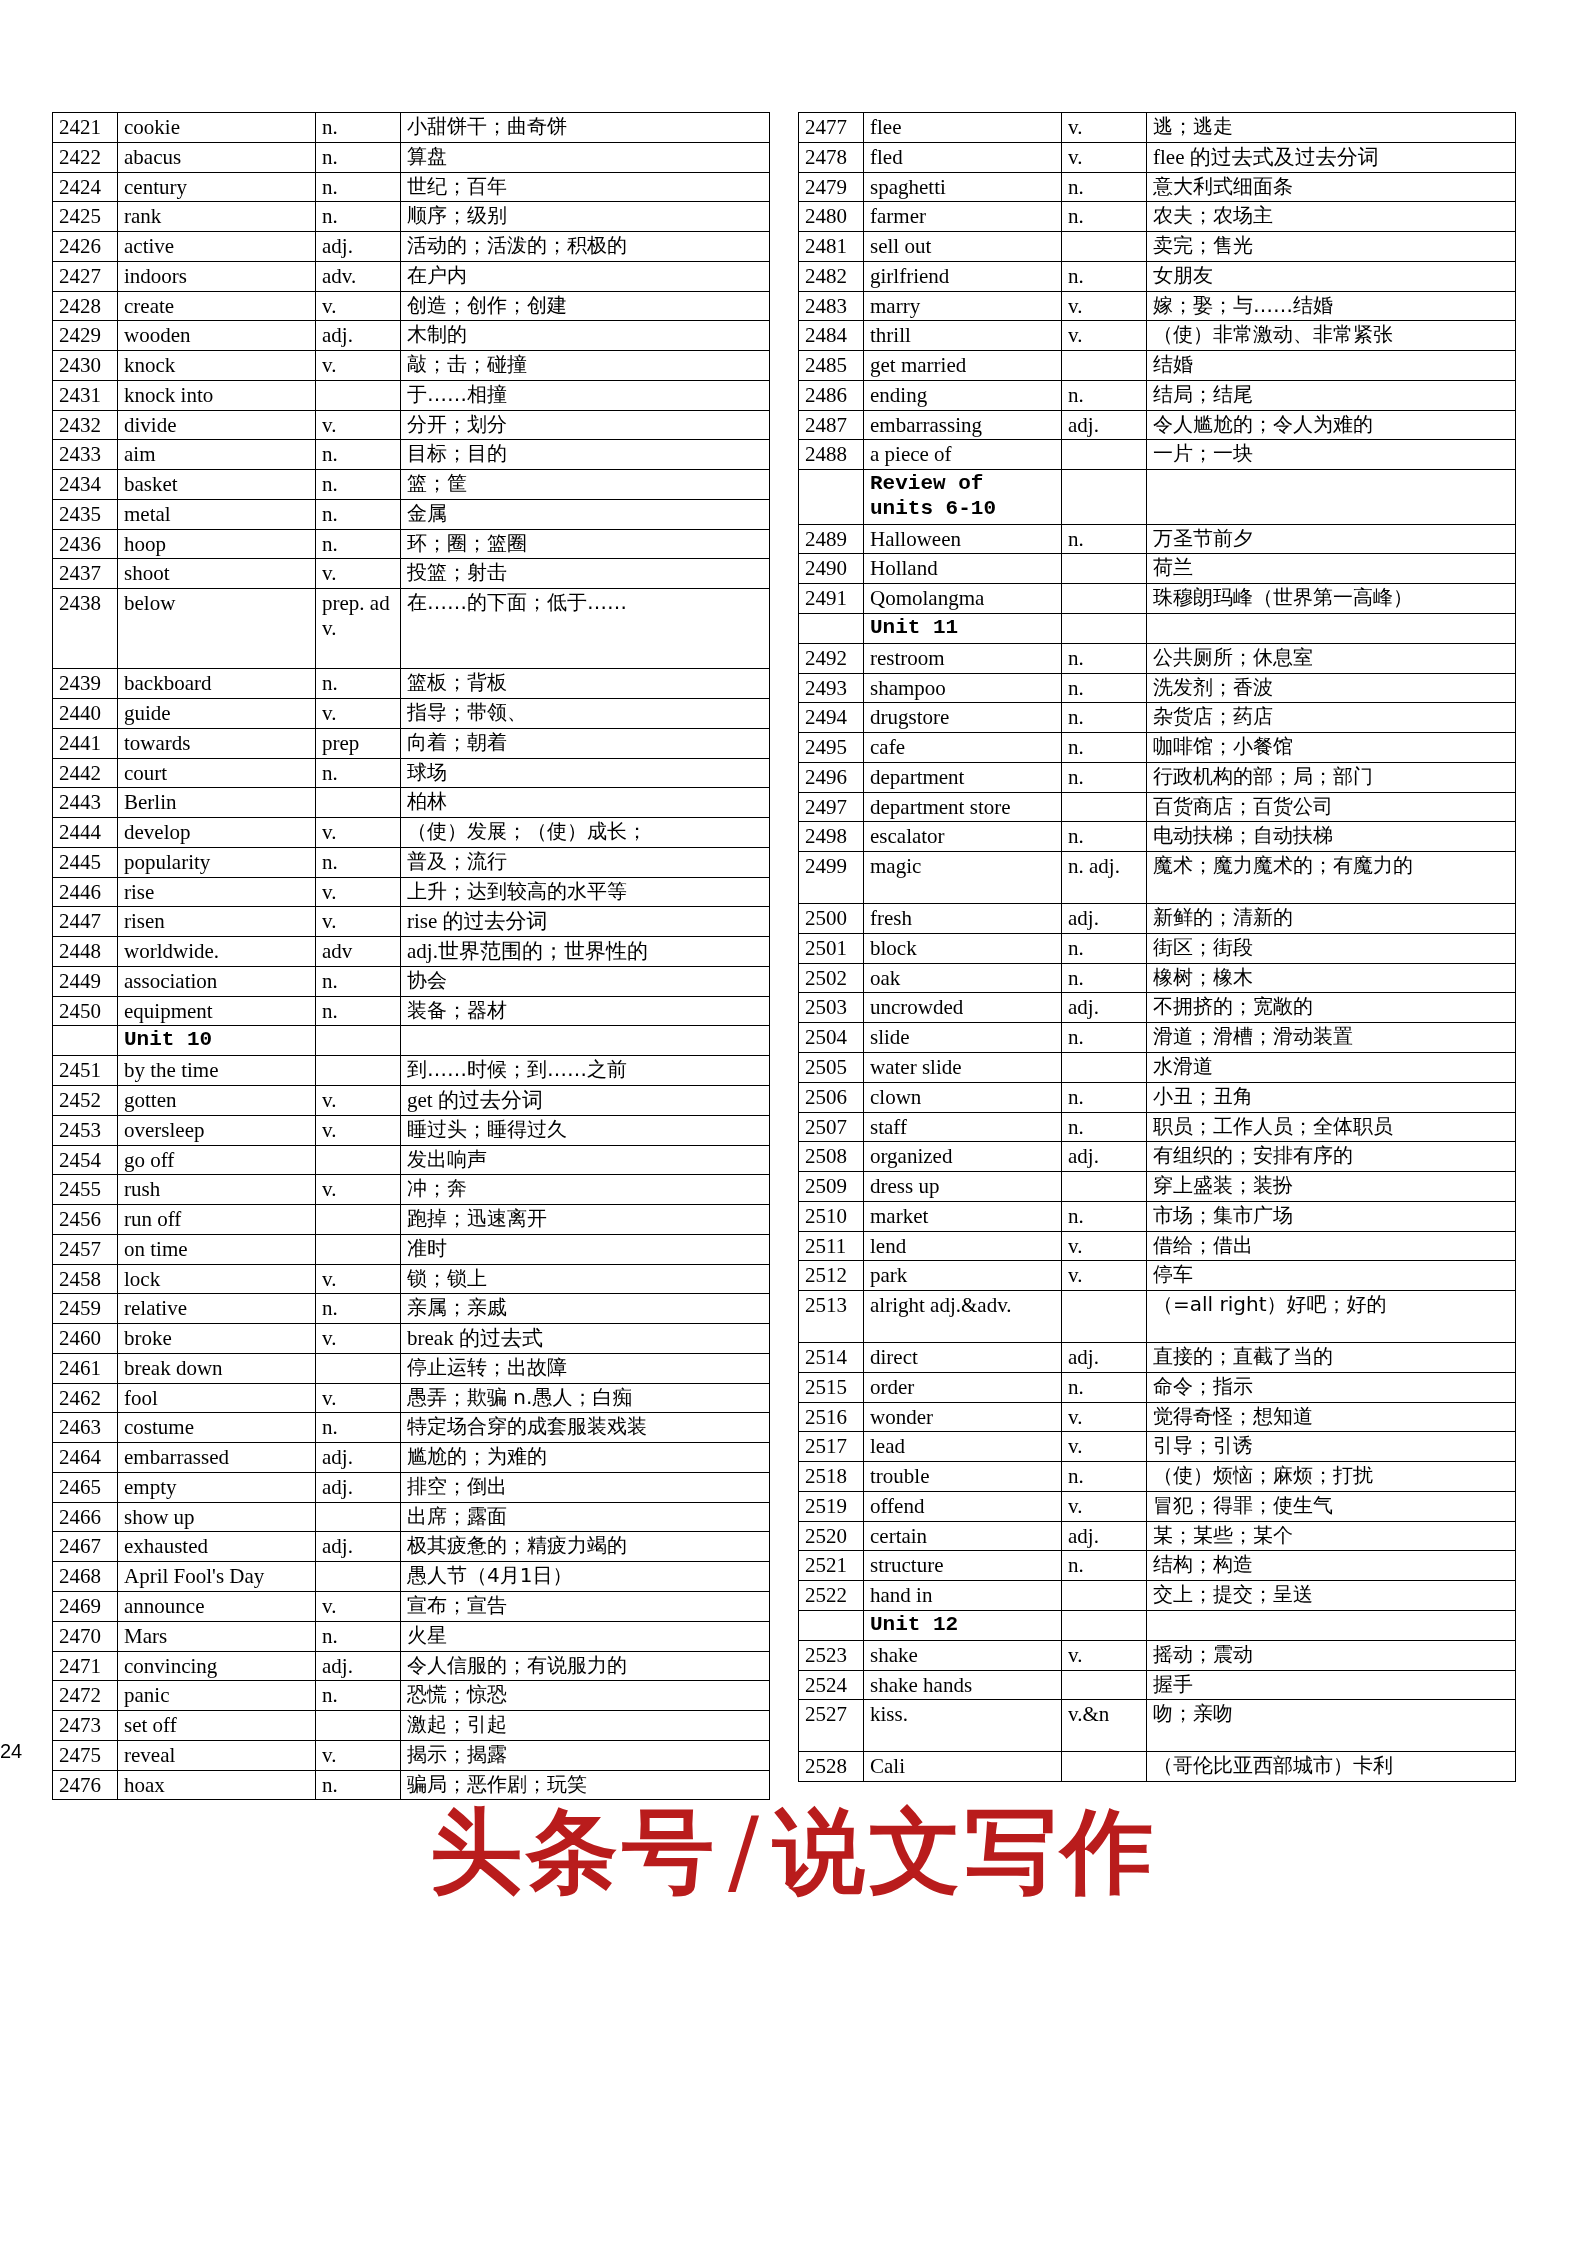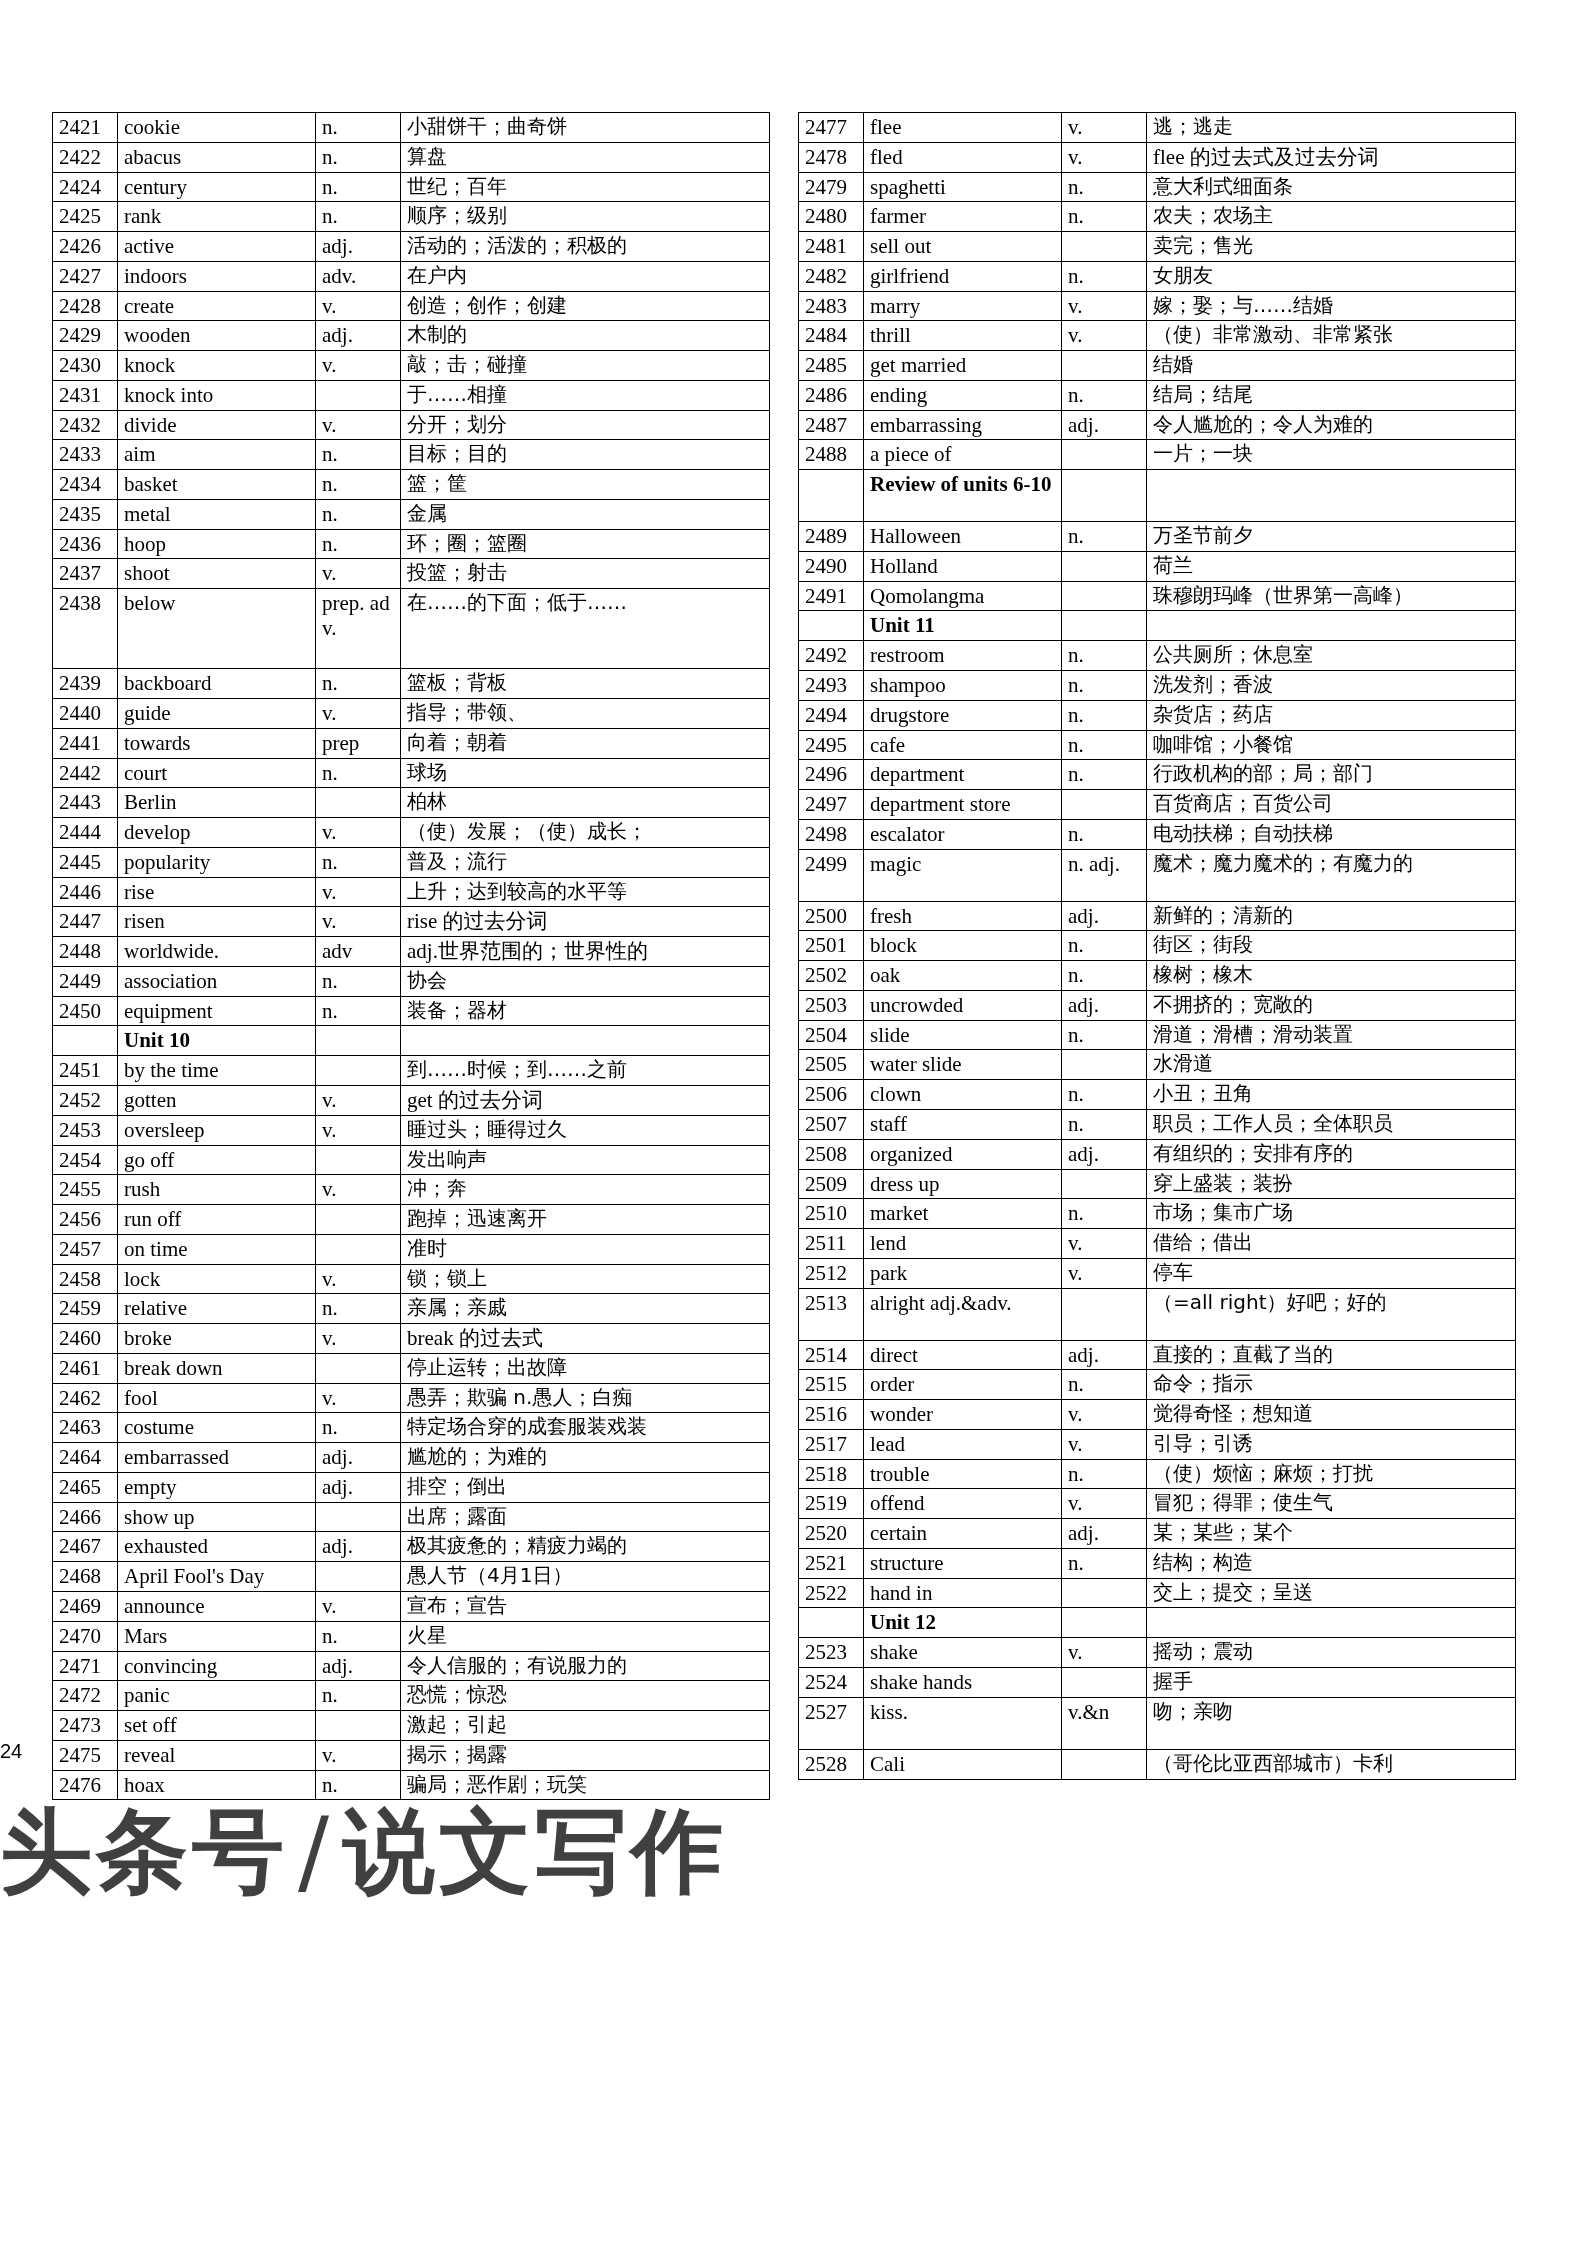--- a/index.html
+++ b/index.html
@@ -32,39 +32,40 @@
     padding:2px 6px;
     vertical-align:top;
     line-height:1.18;
     height:24px;
   }
   td.num{width:52px; text-align:left; white-space:nowrap;}
   td.word{width:185px;}
   td.pos{width:72px;}
   td.mean{width:auto;}
   .cn{font-family:"DejaVu Sans","Liberation Sans",sans-serif; font-size:20px;}
-  .bold{font-weight:bold;}
+  .bold{font-weight:bold;font-family:Liberation Mono, monospace;}
   .tall2{height:52px;}
   .tall3{height:80px;}
   .pagenum{
     position:absolute;
     left:0; right:0;
     top:1740px;
     text-align:left;
     font-size:20px;
     font-family:"Liberation Sans",sans-serif;
   }
   .watermark{
     position:absolute;
     left:0; right:0;
     top:1790px;
+    text-align:center;
     font-family:"DejaVu Sans","Liberation Sans",sans-serif;
     font-size:92px;
     font-weight:bold;
-    color:#404040;
+    color:#b91c1c;
     letter-spacing:4px;
     white-space:nowrap;
   }
   .watermark .slash{font-weight:normal;padding:0 10px;}
 </style>
 </head>
 <body>
 
 <div class="page">
   <div class="columns">

